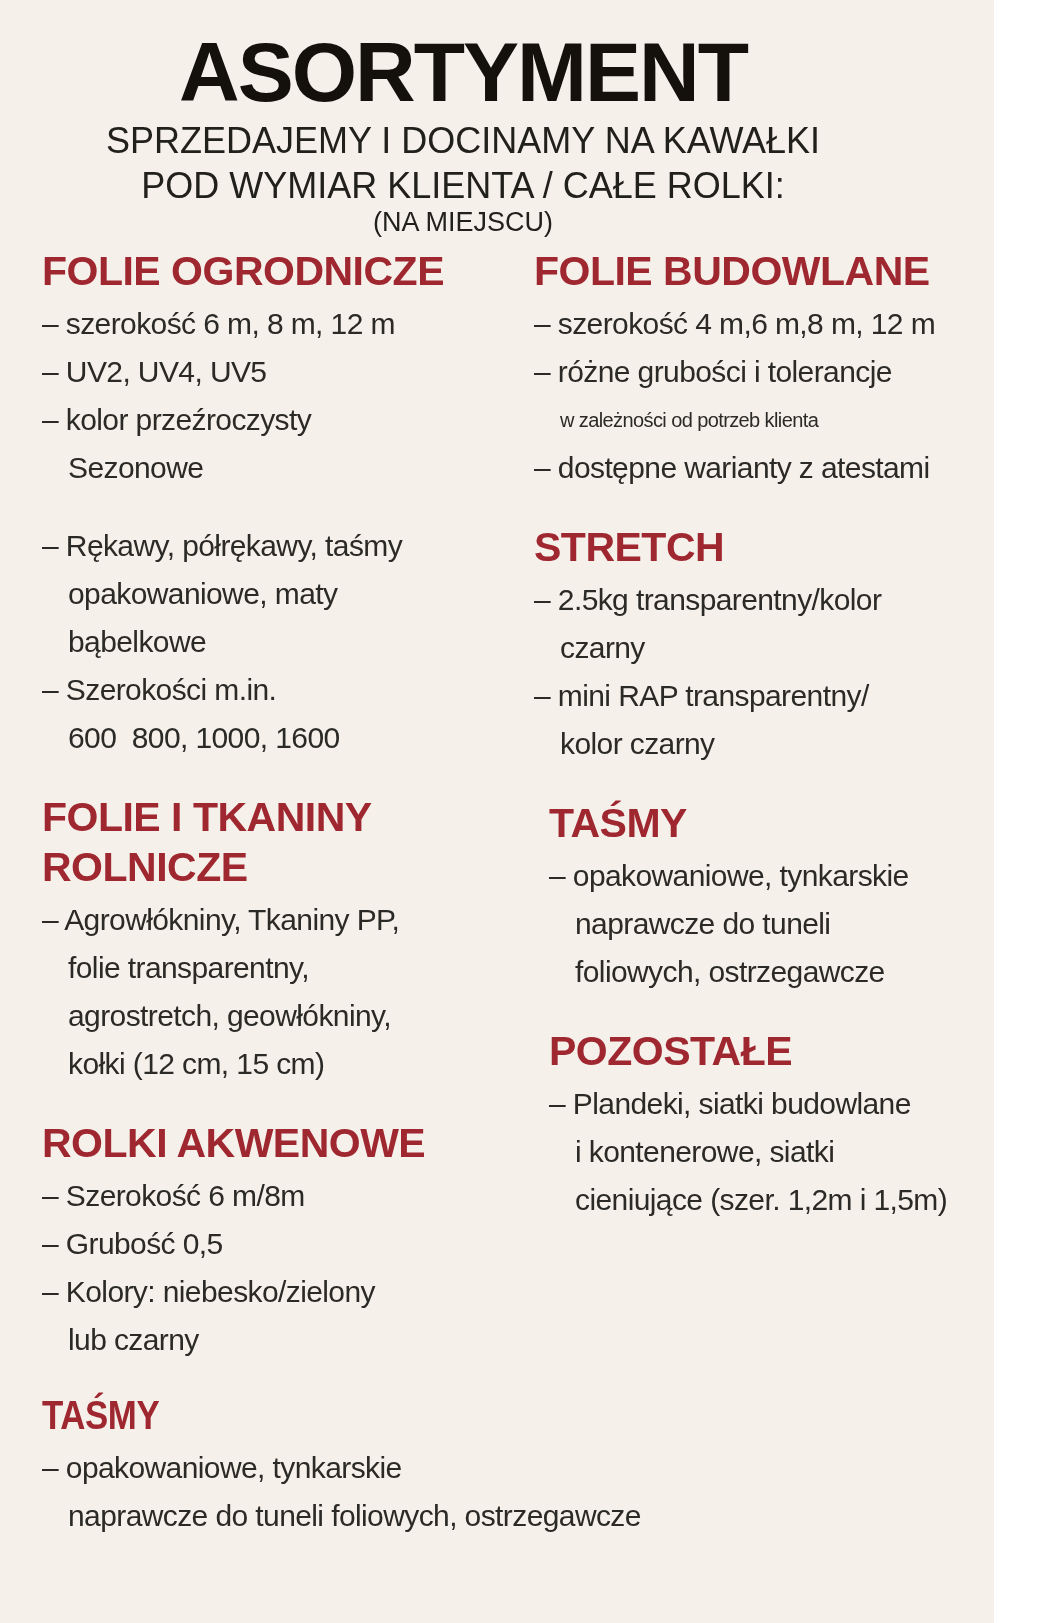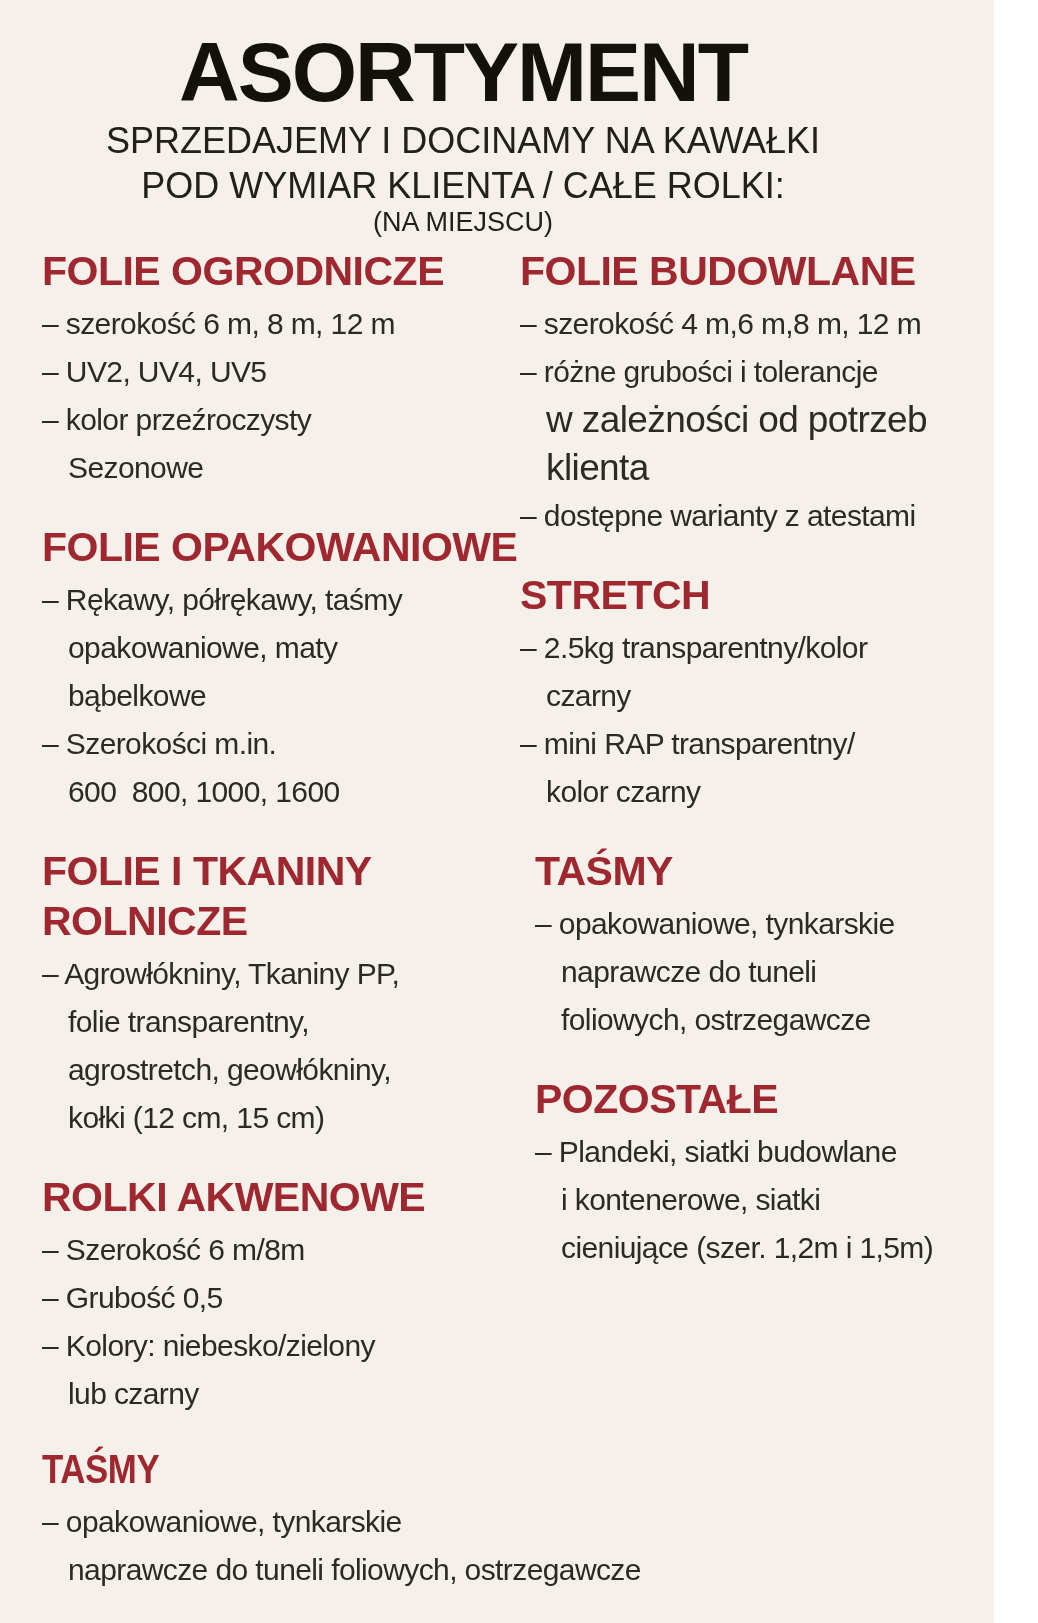--- a/index.html
+++ b/index.html
@@ -31,20 +31,21 @@
     color: #22201b;
   }
   .subtitle .note {
     font-size: 27px;
     line-height: 28px;
     color: #22201b;
   }
   .cols {
     display: grid;
     grid-template-columns: 478px 1fr;
+    column-gap: 14px;
     margin-top: 10px;
   }
   .section { margin-bottom: 30px; }
   .heading {
     margin: 0 0 4px 0;
     font-size: 41px;
     line-height: 50px;
     font-weight: 700;
     letter-spacing: -0.5px;
     color: #9f2730;
@@ -52,21 +53,21 @@
   .heading.two-line { max-width: 440px; }
   .line {
     margin: 0;
     font-size: 30px;
     line-height: 48px;
     letter-spacing: -0.6px;
     white-space: pre-wrap;
     padding-left: 26px;
   }
   .line.dash { text-indent: -26px; }
-  .line.small { font-size: 37px; }
+  .line.small { font-size: 20px; }
   .right .section.indent { padding-left: 15px; }
   .footer-section { margin-top: -4px; margin-bottom: 0; }
   .footer-section .heading {
     transform: scaleX(0.85);
     transform-origin: left center;
   }
 </style>
 </head>
 <body>
 
@@ -87,21 +88,20 @@
 
       <div class="section">
         <h2 class="heading">FOLIE OGRODNICZE</h2>
         <p class="line dash">– szerokość 6 m, 8 m, 12 m</p>
         <p class="line dash">– UV2, UV4, UV5</p>
         <p class="line dash">– kolor przeźroczysty</p>
         <p class="line cont">Sezonowe</p>
       </div>
 
       <div class="section">
-        <h2 class="heading">FOLIE OPAKOWANIOWE</h2>
         <p class="line dash">– Rękawy, półrękawy, taśmy</p>
         <p class="line cont">opakowaniowe, maty</p>
         <p class="line cont">bąbelkowe</p>
         <p class="line dash">– Szerokości m.in.</p>
         <p class="line cont">600  800, 1000, 1600</p>
       </div>
 
       <div class="section">
         <h2 class="heading two-line">FOLIE I TKANINY ROLNICZE</h2>
         <p class="line dash">– Agrowłókniny, Tkaniny PP,</p>

